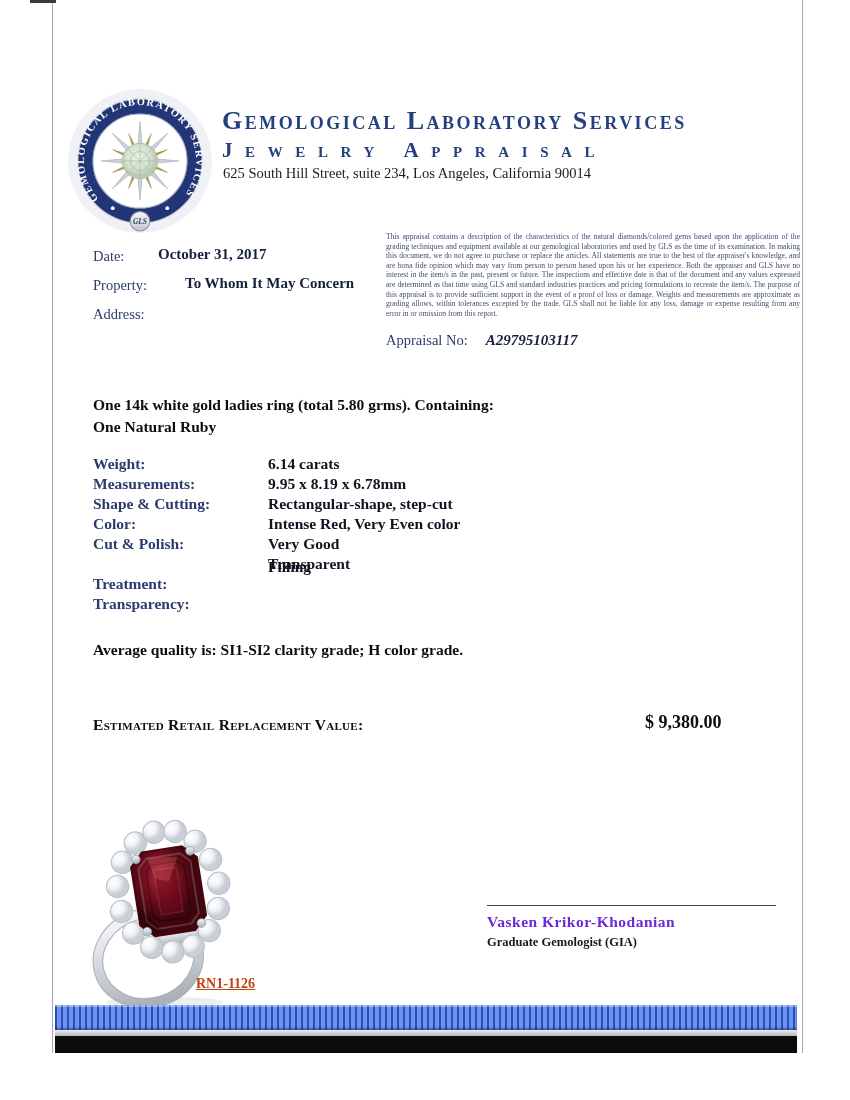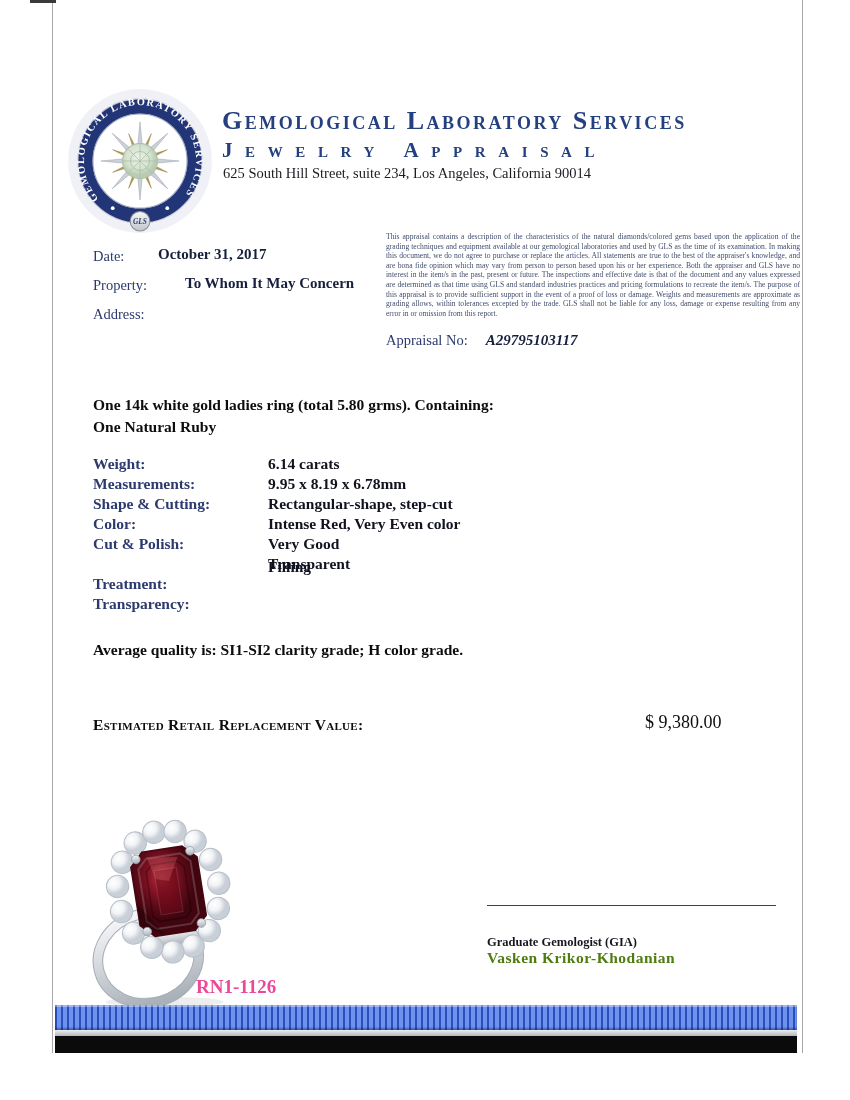--- a/index.html
+++ b/index.html
@@ -28,26 +28,26 @@
   .section-bar{left:55px;top:359px;width:745px;height:19px;background:var(--bar-blue,#2e3a8c);
                color:#fff;font-weight:bold;font-variant-caps:small-caps;font-size:14px;
                letter-spacing:0.5px;line-height:19px;padding-left:60px;box-sizing:border-box;}
 
   .body-bold{font-size:15.5px;font-weight:bold;color:#0d0d10;white-space:nowrap;}
   .spec-label{position:absolute;left:93px;font-size:15.5px;font-weight:bold;color:var(--label-navy,#2c3a6e);white-space:nowrap;}
   .spec-value{position:absolute;left:268px;font-size:15.5px;font-weight:bold;color:#10131f;white-space:nowrap;}
 
   .value-label{left:93px;top:716px;font-size:15.5px;font-weight:bold;font-variant-caps:small-caps;
                color:#0d0d10;letter-spacing:0.3px;}
-  .value-amount{left:645px;top:712px;font-size:18px;font-weight:normal;color:#0d0d10;}
-
-  .ring-ref{left:196px;top:976px;font-size:19px;font-weight:bold;color:#ec4899;}
+  .value-amount{left:645px;top:712px;font-size:18px;font-weight:bold;color:#0d0d10;}
+
+  .ring-ref{left:196px;top:976px;font-size:14px;font-weight:bold;color:#c2410c;text-decoration:underline;}
 
   .sig-line{left:487px;top:905px;width:289px;height:1px;background:#3f3f45;}
-  .sig-name{left:487px;top:913px;font-size:15.5px;font-weight:bold;color:#4d7c0f;letter-spacing:0.5px;margin-top:36px;}
+  .sig-name{left:487px;top:913px;font-size:15.5px;font-weight:bold;color:#6d28d9;letter-spacing:0.5px;}
   .sig-title{left:487px;top:935px;font-size:12.5px;font-weight:bold;color:#16181e;}
 
   
   .ribbon-blue{left:55px;top:1005px;width:742px;height:25px;
     background:repeating-linear-gradient(90deg,var(--ribbon-stripe,#2b50bd) 0px,var(--ribbon-stripe,#2b50bd) 2px,var(--ribbon-blue,#6e93ef) 2px,var(--ribbon-blue,#6e93ef) 6px);
     box-shadow:inset 0 2px 0 rgba(255,255,255,0.35), inset 0 -2px 2px rgba(0,0,40,0.35);}
   .ribbon-silver{left:55px;top:1030px;width:742px;height:6px;
     background:linear-gradient(#ecedee,#b4b8bc);}
   .ribbon-black{left:55px;top:1036px;width:742px;height:17px;background:#0b0b0c;}
 </style>

